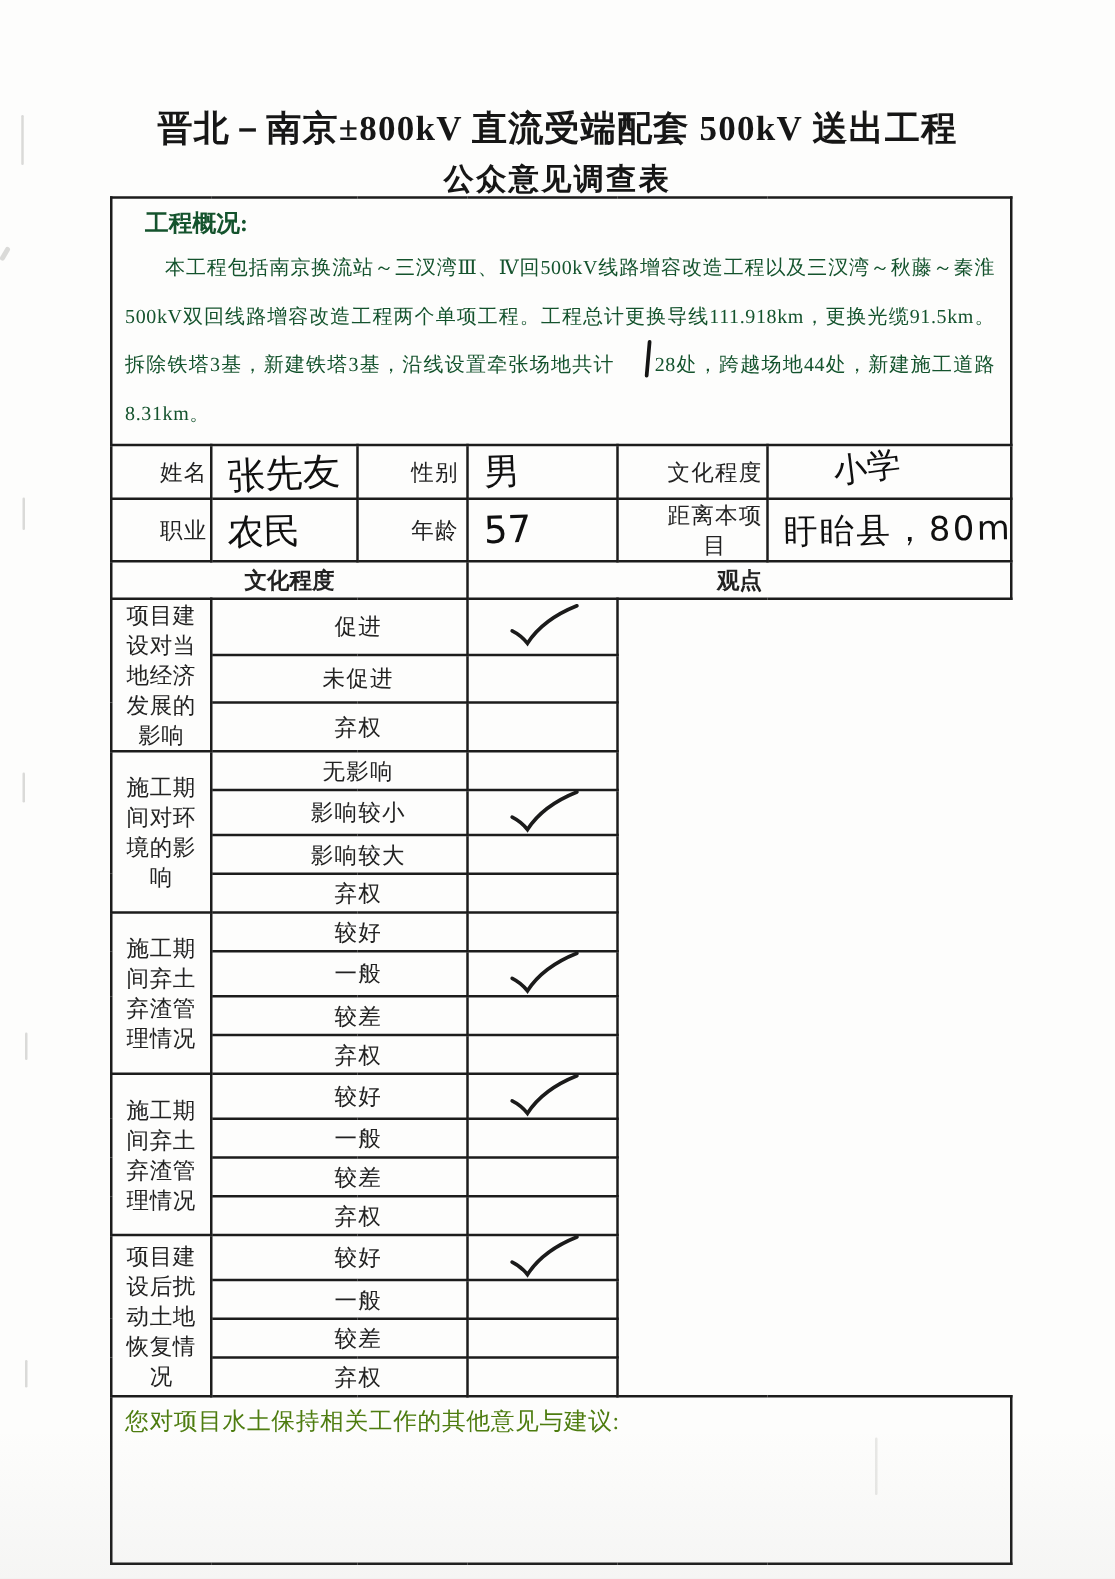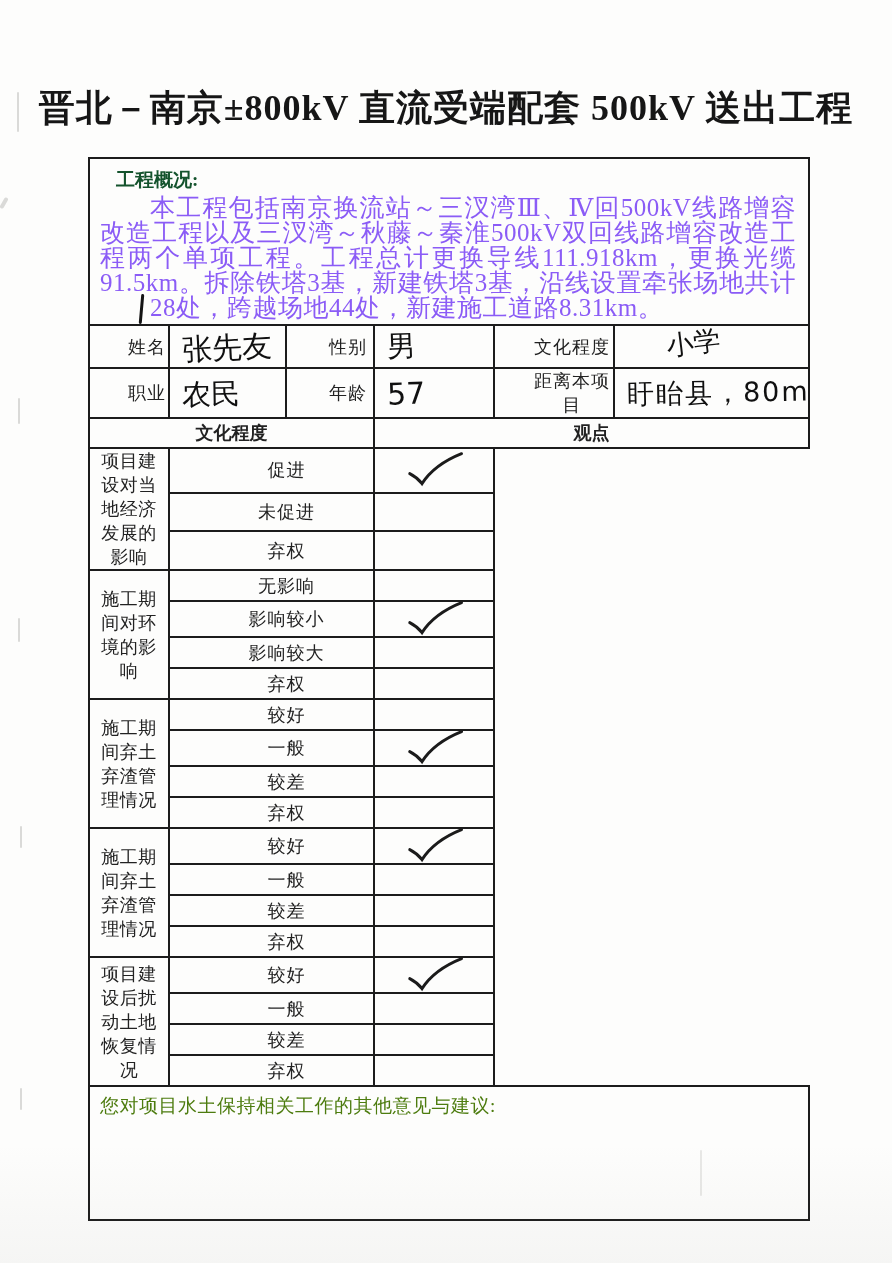--- a/index.html
+++ b/index.html
@@ -10,36 +10,36 @@
   }
   .page::after {
     content:""; position:absolute; left:0; right:0; bottom:0; height:120px;
     background: linear-gradient(180deg, rgba(0,0,0,0) 0%, rgba(120,120,115,0.06) 100%);
     pointer-events:none;
   }
   
   .artifact { position: absolute; background: #c7c7c5; opacity: .65; border-radius: 2px; }
 
   .title-block { position: absolute; top: 84px; left: 0; width: 100%; text-align: center; }
-  .title-line1 { font-size: 36px; font-weight: bold; letter-spacing: 1px; color: #161616; }
+  .title-line1 { font-size: 28px; font-weight: bold; letter-spacing: 1px; color: #161616; }
   .title-line2 { font-size: 24px; font-weight: bold; letter-spacing: 2px; margin-top: 5px; color: #161616; }
 
   table.form {
     position: absolute; left: 88px; top: 157px; width: 720px;
     border-collapse: collapse; table-layout: fixed;
   }
   table.form td {
     border: 2px solid #1c1c1c; vertical-align: middle;
     font-size: 18px; color: #222;
   }
   .overview-cell { padding: 6px 12px 4px 10px; vertical-align: top !important; }
   .overview-label { font-size: 19px; font-weight: 600; color: #14532d; line-height: 30px; margin-left: 16px; }
   .overview-body {
-    font-size: 25px; line-height: 25px; text-align: justify;
-    text-indent: 2em; color: #8b5cf6; letter-spacing: 0.5px;
+    font-size: 16px; line-height: 39px; text-align: justify;
+    text-indent: 2em; color: #14532d; letter-spacing: 0.5px;
   }
   .overwrite { position: relative; display: inline-block; }
   .overwrite::after {
     content: ""; position: absolute; left: 52%; top: -1px; width: 2.6px; height: 30px;
     background: #141414; transform: rotate(5deg); border-radius: 2px;
   }
 
   .label-cell { text-align: center; font-size: 18px; color: #232323; letter-spacing: 1px; padding-left: 36px; }
   .value-cell { padding-left: 12px; overflow: visible; }
 
@@ -71,20 +71,21 @@
   <div class="artifact" style="left:17px; top:92px; width:2px; height:40px;"></div>
   <div class="artifact" style="left:2px; top:197px; width:4px; height:12px; transform:rotate(30deg);"></div>
   <div class="artifact" style="left:18px; top:398px; width:2px; height:26px;"></div>
   <div class="artifact" style="left:18px; top:618px; width:2px; height:24px;"></div>
   <div class="artifact" style="left:20px; top:826px; width:2px; height:22px;"></div>
   <div class="artifact" style="left:20px; top:1088px; width:2px; height:22px;"></div>
   <div class="artifact" style="left:700px; top:1150px; width:1.5px; height:46px; opacity:.4;"></div>
 
   <div class="title-block">
     <div class="title-line1">晋北－南京±800kV 直流受端配套 500kV 送出工程</div>
+    <div class="title-line2">公众意见调查表</div>
   </div>
 
   <table class="form">
     <colgroup>
       <col style="width:80px">
         <col style="width:117px">
         <col style="width:88px">
       <col style="width:120px">
         <col style="width:120px">
         <col style="width:195px">

